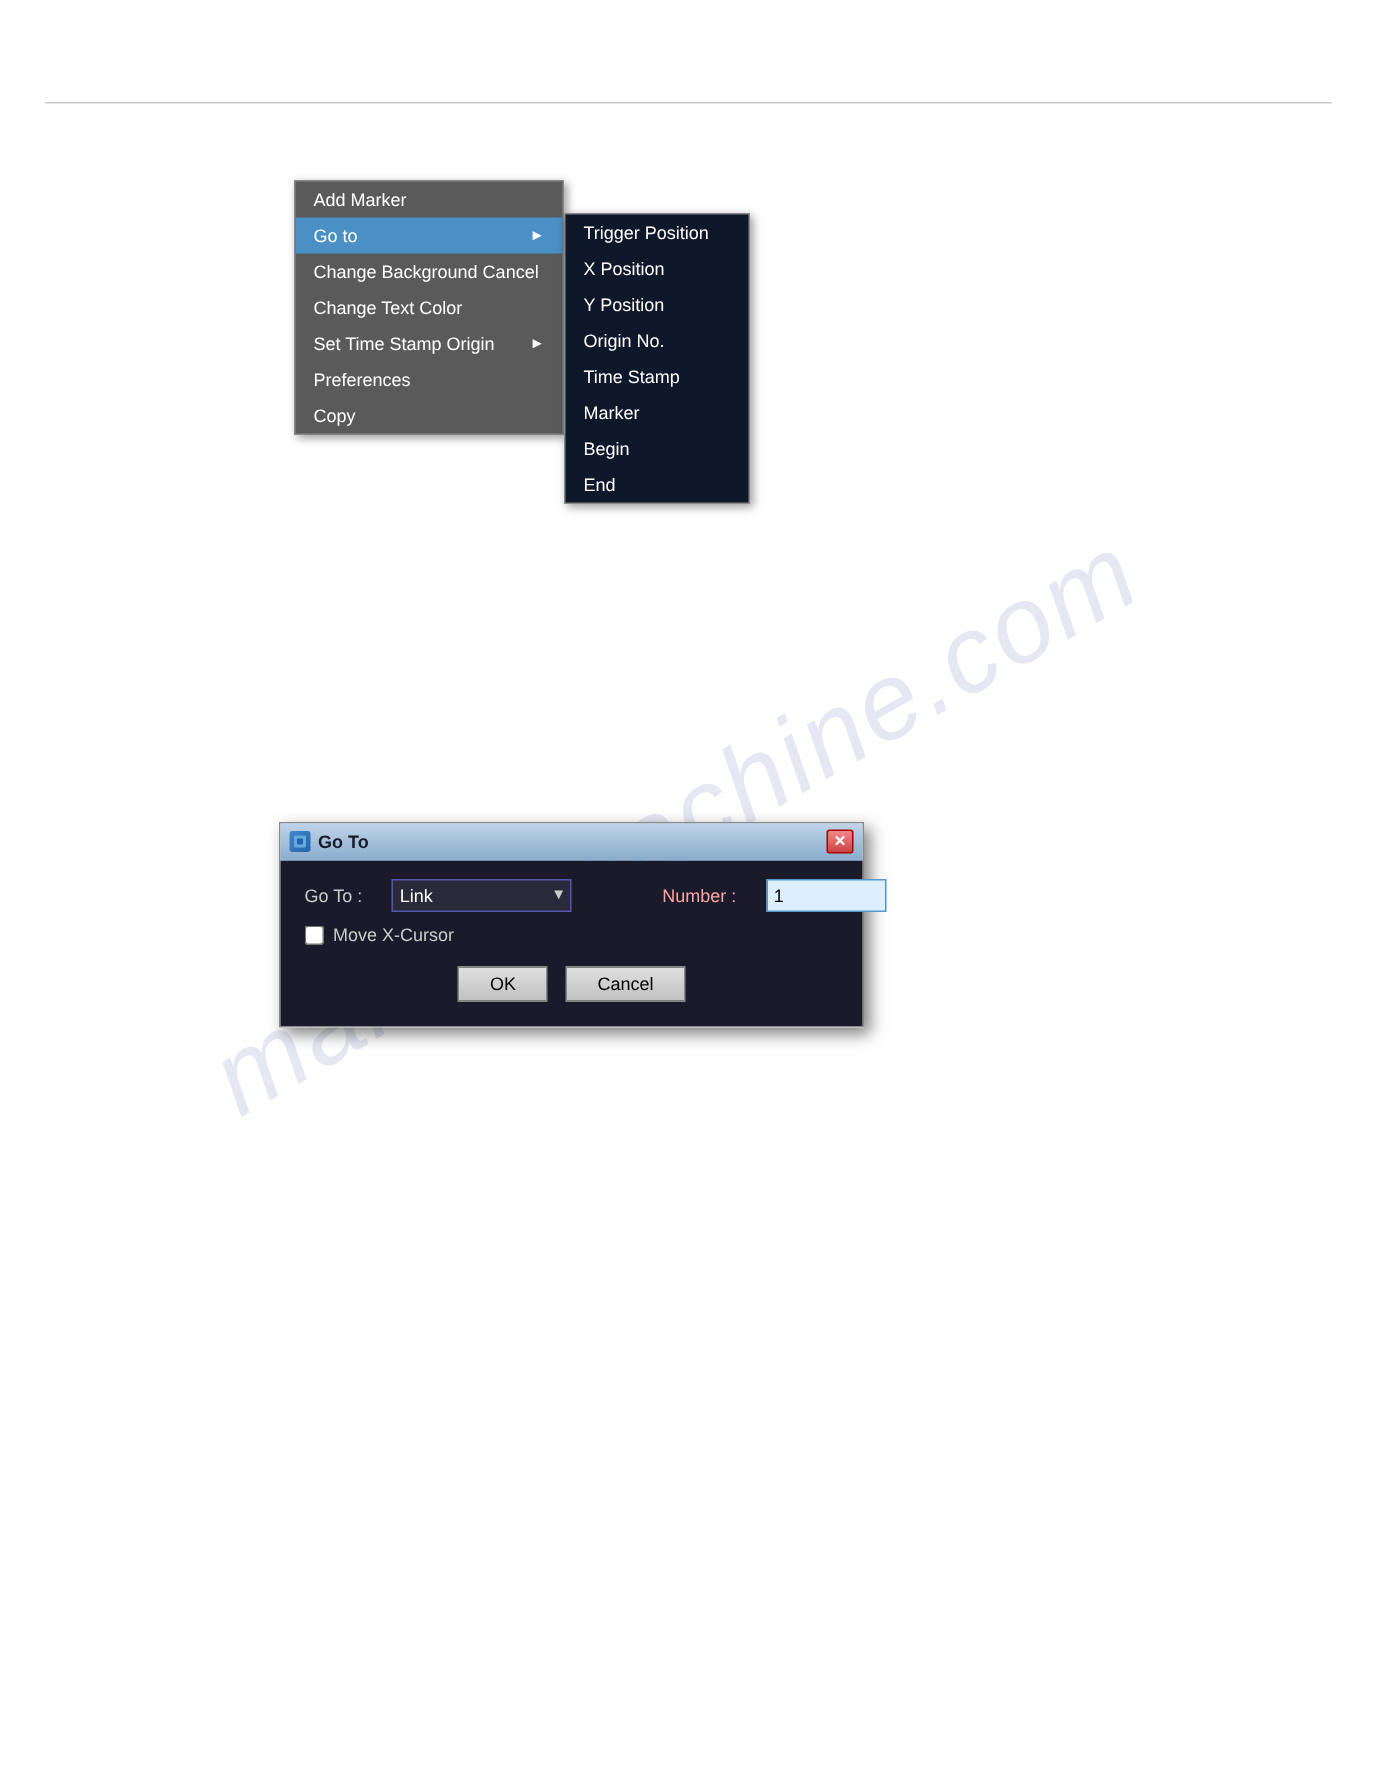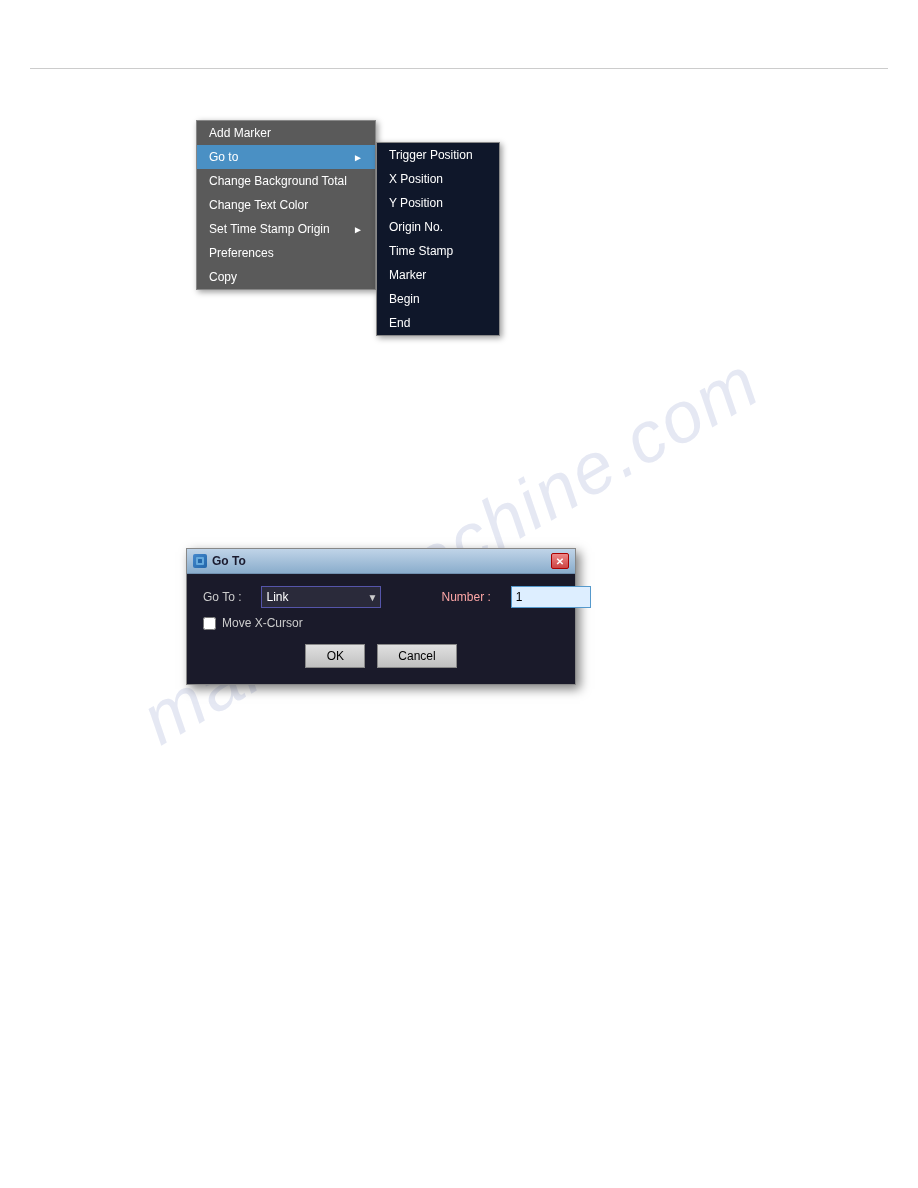--- a/index.html
+++ b/index.html
@@ -289,21 +289,21 @@
     <div class="context-menu-item">
       <span>Add Marker</span>
     </div>
 
     <div class="context-menu-item active">
       <span>Go to</span>
       <span class="arrow">►</span>
     </div>
 
     <div class="context-menu-item">
-      <span>Change Background Total</span>
+      <span>Change Background Cancel</span>
     </div>
 
     <div class="context-menu-item">
       <span>Change Text Color</span>
     </div>
 
     <div class="context-menu-item">
       <span>Set Time Stamp Origin</span>
       <span class="arrow">►</span>
     </div>

